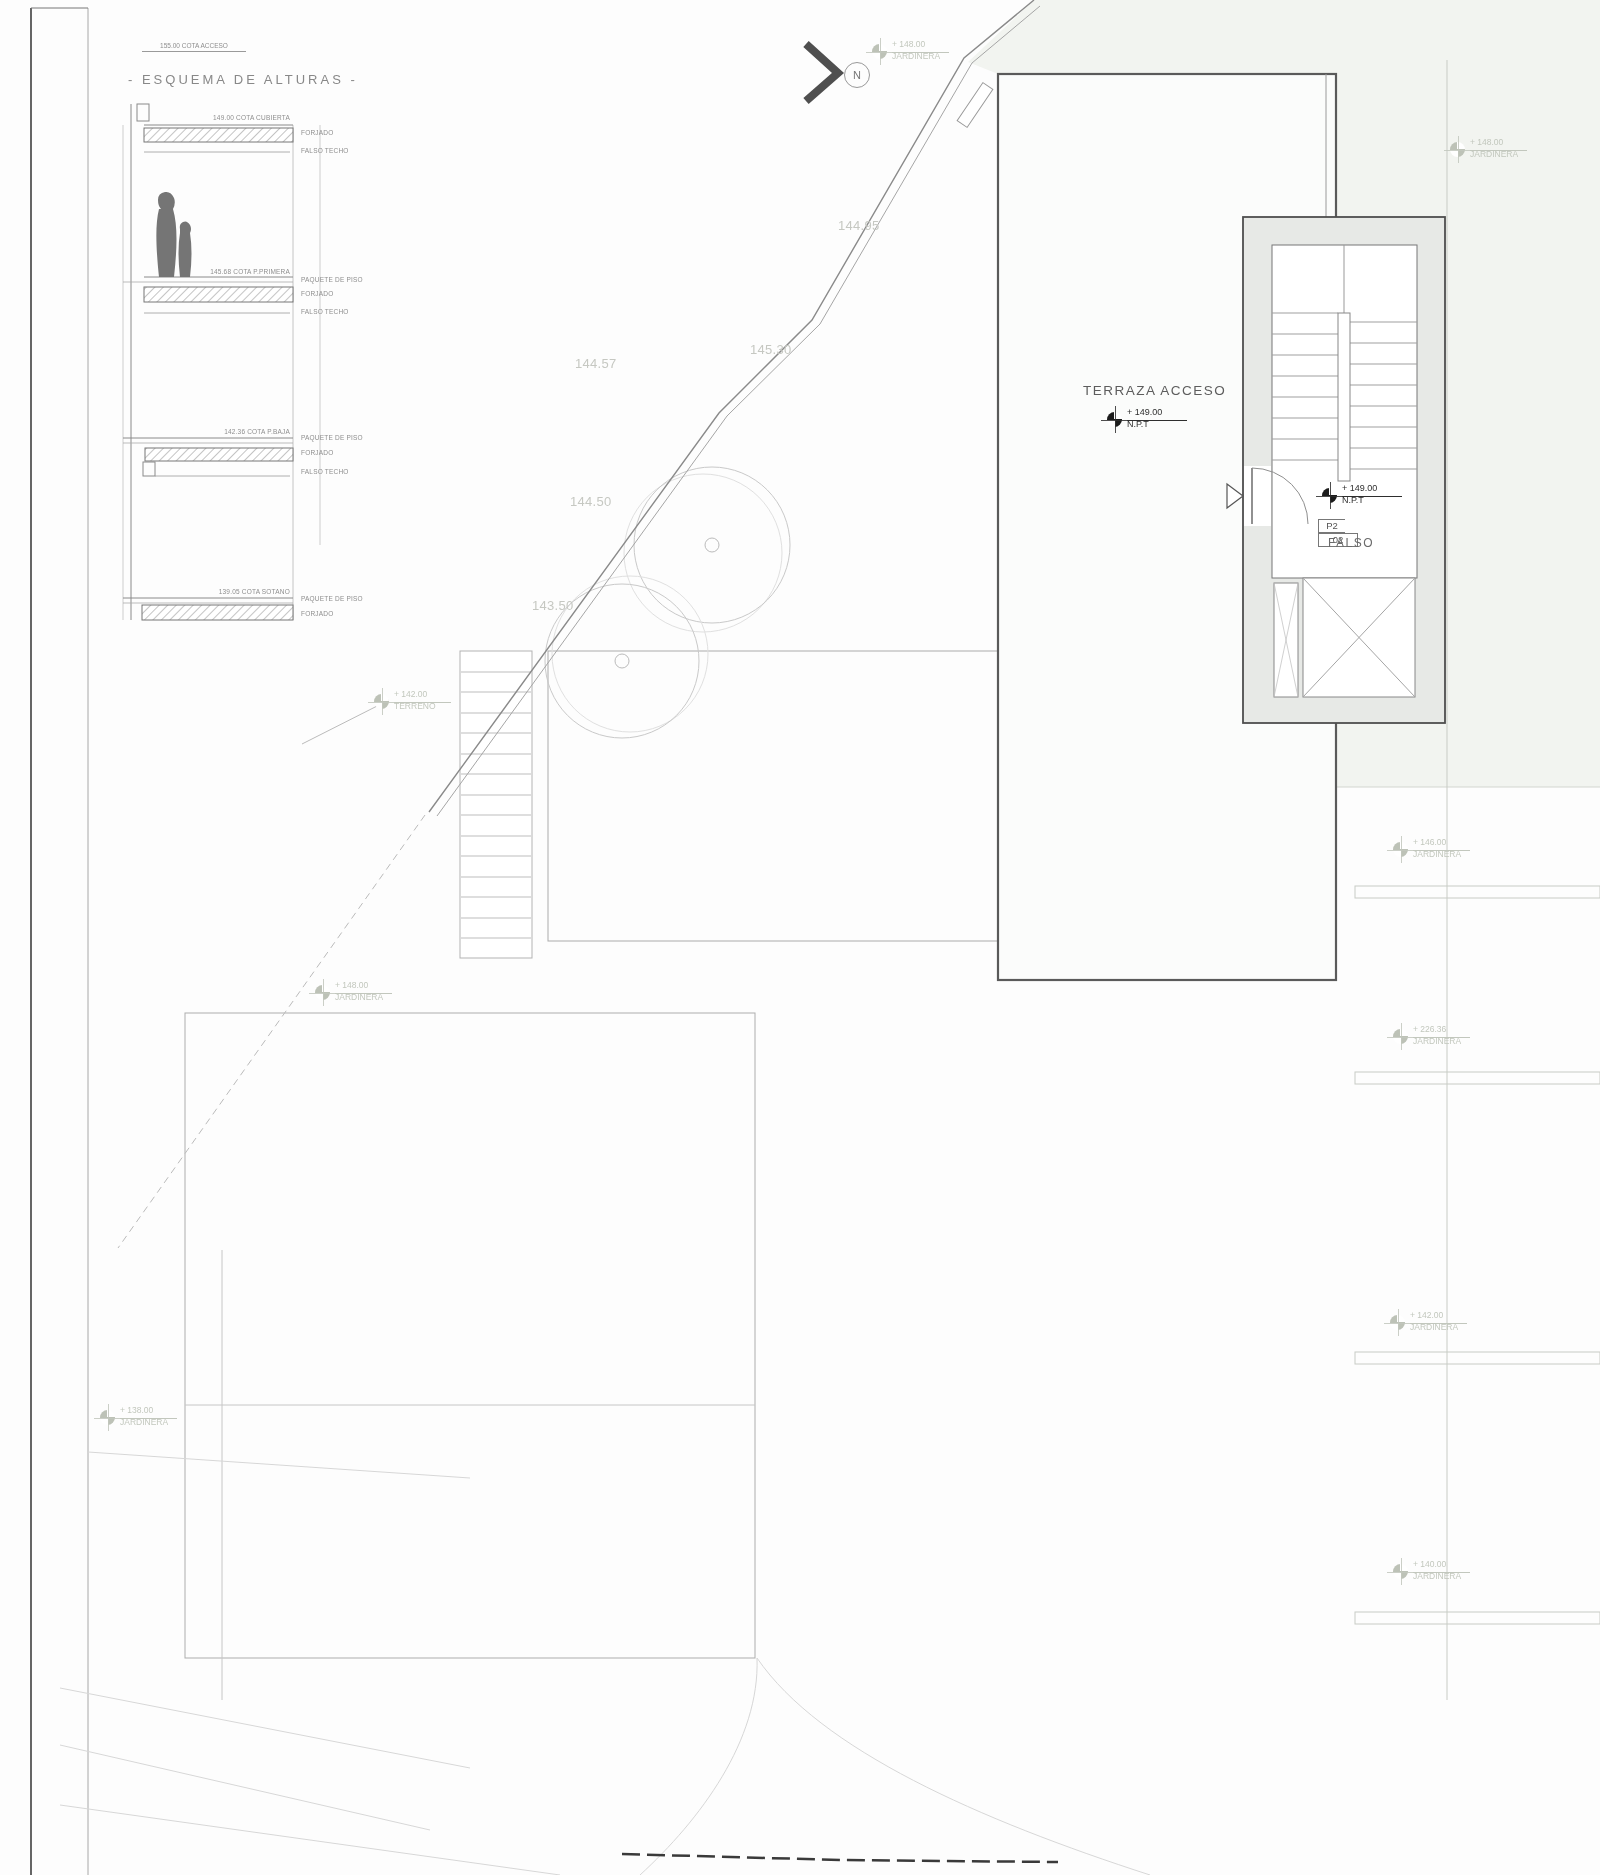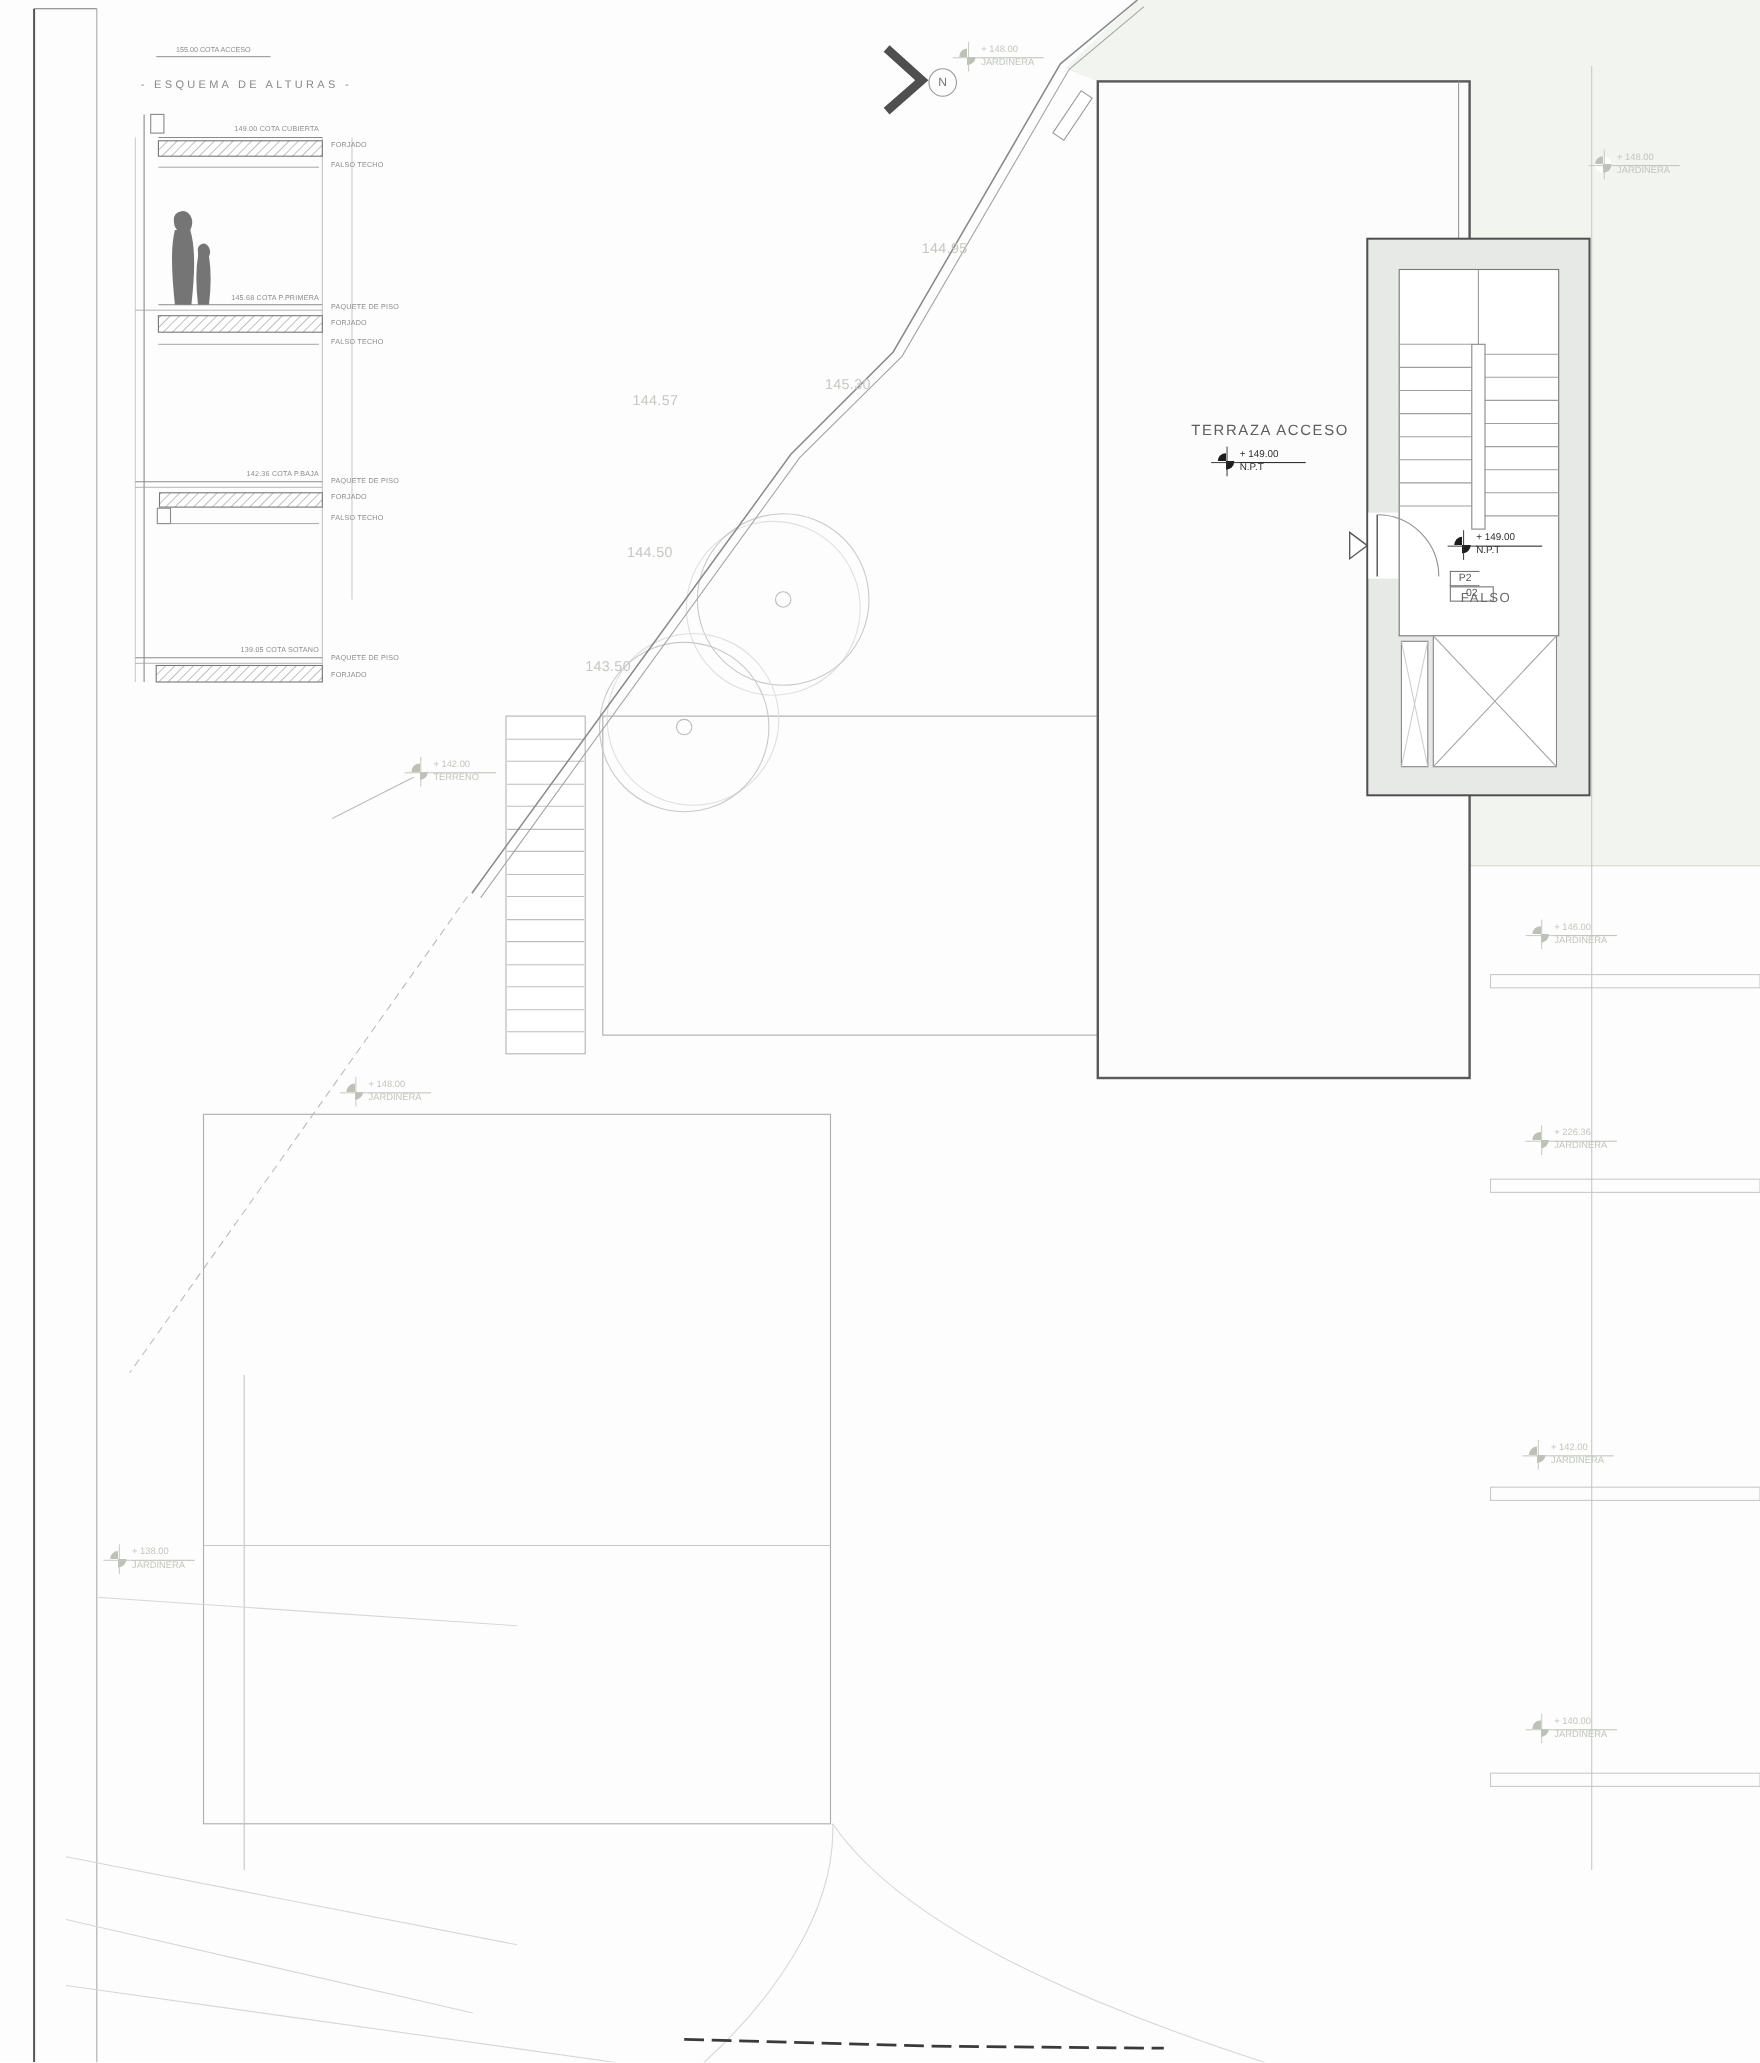--- a/index.html
+++ b/index.html
@@ -5,21 +5,21 @@
   html,body{margin:0;padding:0;background:#ffffff;}
   #sheet{
     position:relative;width:1600px;height:1875px;background:#fdfdfd;overflow:hidden;
     font-family:"Liberation Sans", sans-serif;
   }
   svg{position:absolute;left:0;top:0;z-index:1;}
   .lbl{position:absolute;z-index:3;font-size:6.5px;color:#8e8e8e;letter-spacing:.2px;white-space:nowrap;}
   .lbl.rt{text-align:right;}
   .scheme-access{position:absolute;z-index:3;left:142px;top:42px;width:104px;text-align:center;
     font-size:6.5px;color:#8e8e8e;border-bottom:1px solid #9a9a9a;padding-bottom:2px;white-space:nowrap;}
-  .scheme-title{position:absolute;z-index:3;left:128px;top:72px;font-size:10px;color:#888;
+  .scheme-title{position:absolute;z-index:3;left:128px;top:72px;font-size:13px;color:#888;
     letter-spacing:3px;white-space:nowrap;text-align:right;}
   .terraza{position:absolute;z-index:3;left:1083px;top:383px;font-size:13.5px;color:#5d5d5d;
     letter-spacing:1.5px;white-space:nowrap;}
   .hall-name{position:absolute;z-index:3;left:1318px;top:536px;width:66px;text-align:center;
     font-size:12px;color:#6a6a6a;letter-spacing:1.5px;}
   .room-tag{position:absolute;z-index:3;left:1318px;top:519px;display:flex;flex-direction:column;}
   .room-tag span{display:inline-block;border:1px solid #777;height:12px;line-height:12px;
     font-size:9.5px;color:#555;text-align:center;}
   .room-tag .c1{width:26px;border-right:none;}
   .room-tag .c2{width:38px;}

